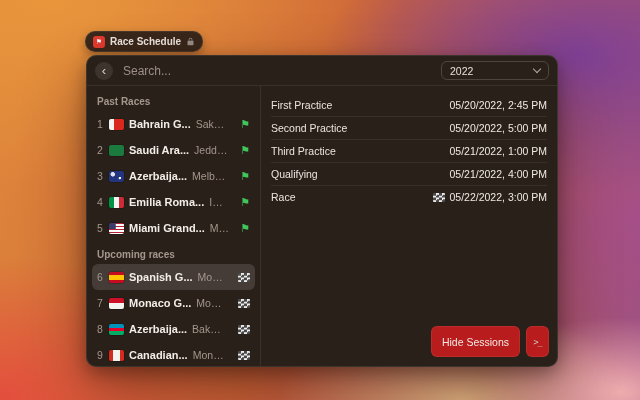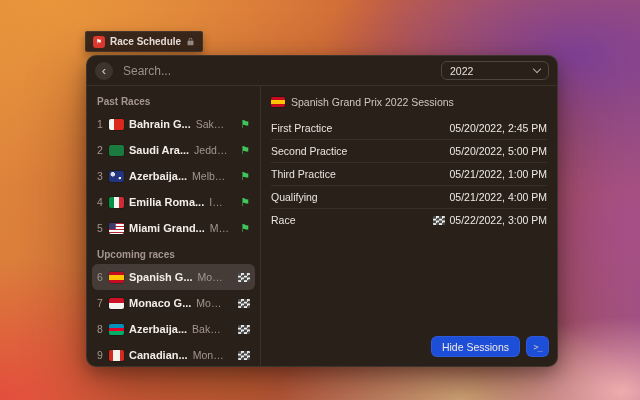--- a/index.html
+++ b/index.html
@@ -12,21 +12,21 @@
       radial-gradient(48% 48% at 0% 100%, rgba(228,73,62,.9), transparent 75%),
       radial-gradient(55% 48% at 90% 14%, rgba(124,63,152,.95), rgba(124,63,152,0) 72%),
       radial-gradient(42% 38% at 100% 55%, rgba(165,75,145,.6), transparent 72%),
       radial-gradient(70% 60% at 8% 0%, rgba(233,150,60,.95), transparent 78%),
       linear-gradient(108deg,#e0893c 0%,#cc6337 48%,#9c4f86 100%);
   }
   
   .tab{
     position:absolute;left:85px;top:31px;height:19px;
     background:rgba(46,33,26,.94);border:1px solid rgba(255,255,255,.08);
-    border-radius:2px;display:flex;align-items:center;gap:5px;padding:0 7px;
+    border-radius:10px;display:flex;align-items:center;gap:5px;padding:0 7px;
     box-shadow:0 4px 10px rgba(0,0,0,.3);
   }
   .app-icon{width:12px;height:12px;border-radius:3px;background:#e23b30;color:#fff;
     display:flex;align-items:center;justify-content:center;font-size:7px;line-height:1;}
   .tab-title{color:#ece5df;font-size:10px;font-weight:600;}
   .lock{display:flex;align-items:center;}
   
   .window{
     position:absolute;left:86px;top:55px;width:470px;height:310px;
     background:#2a201a;border:1px solid rgba(255,255,255,.09);border-radius:10px;
@@ -82,22 +82,22 @@
   .detail-pane{flex:1;display:flex;flex-direction:column;padding-top:8px;min-width:0;position:relative;}
   .detail-header{display:flex;align-items:center;gap:6px;padding:2px 10px 9px;}
   .detail-title{color:#cfc6bf;font-size:10.5px;}
   .session{display:flex;align-items:center;justify-content:space-between;height:22px;
     margin:0 10px;border-bottom:1px solid rgba(255,255,255,.07);font-size:10.5px;}
   .session:last-child{border-bottom:none;align-items:center;}
   .s-label{color:#ebe4de;}
   .s-value{color:#efe9e3;display:flex;align-items:center;gap:5px;}
   
   .footer{position:absolute;right:8px;bottom:9px;display:flex;gap:6px;align-items:center;}
-  .btn{background:#1d4ed8;border:1px solid rgba(255,255,255,.07);border-radius:6px;
-    color:#f0eae4;font-size:10.5px;padding:0 10px;height:21px;display:flex;align-items:center;
+  .btn{background:#b91c1c;border:1px solid rgba(255,255,255,.07);border-radius:6px;
+    color:#f0eae4;font-size:10.5px;padding:0 10px;height:31px;display:flex;align-items:center;
     font-family:inherit;cursor:default;}
   .btn-icon{width:23px;justify-content:center;padding:0;color:#cfc6bf;
     font-family:"DejaVu Sans Mono",monospace;font-size:8.5px;letter-spacing:-1px;}
 </style>
 </head>
 <body>
 
 <div class="stage">
 
   <div class="tab">
@@ -217,24 +217,20 @@
           <span class="flag" data-flag="canada"></span>
           <span class="name">Canadian...</span>
           <span class="loc">Montreal, C...</span>
           <span class="spacer"></span>
 
           <span class="checkered-flag"></span>
         </div>
       </div>
 
       <div class="detail-pane">
-        <div class="detail-header">
-          <span class="flag flag-sm" data-flag="spain"></span>
-          <span class="detail-title">Spanish Grand Prix 2022 Sessions</span>
-        </div>
 
         <div class="session">
           <span class="s-label">First Practice</span>
           <span class="s-value">05/20/2022, 2:45 PM</span>
         </div>
         <div class="session">
           <span class="s-label">Second Practice</span>
           <span class="s-value">05/20/2022, 5:00 PM</span>
         </div>
         <div class="session">

